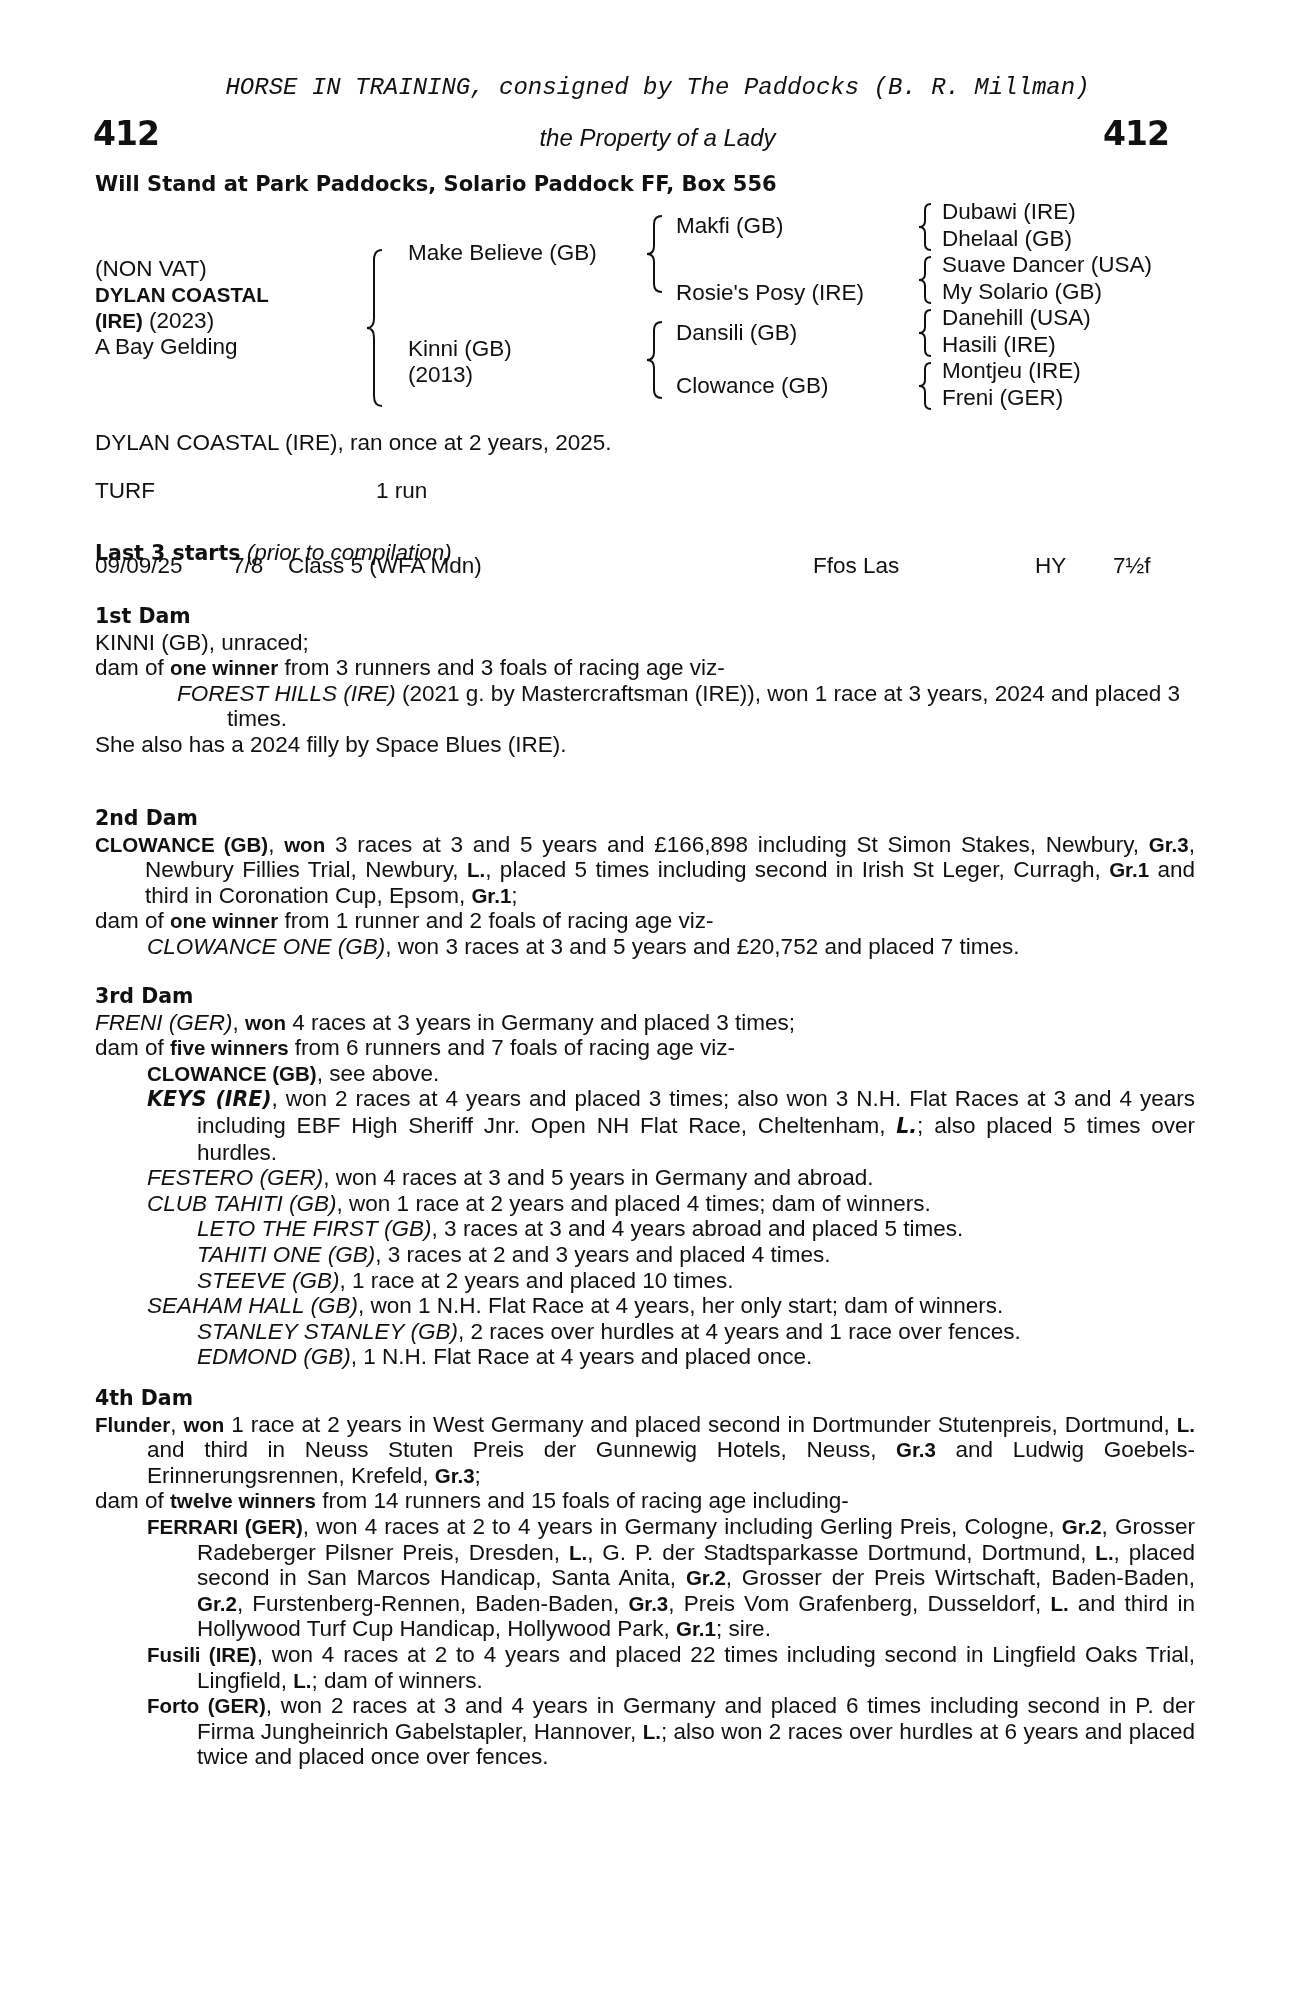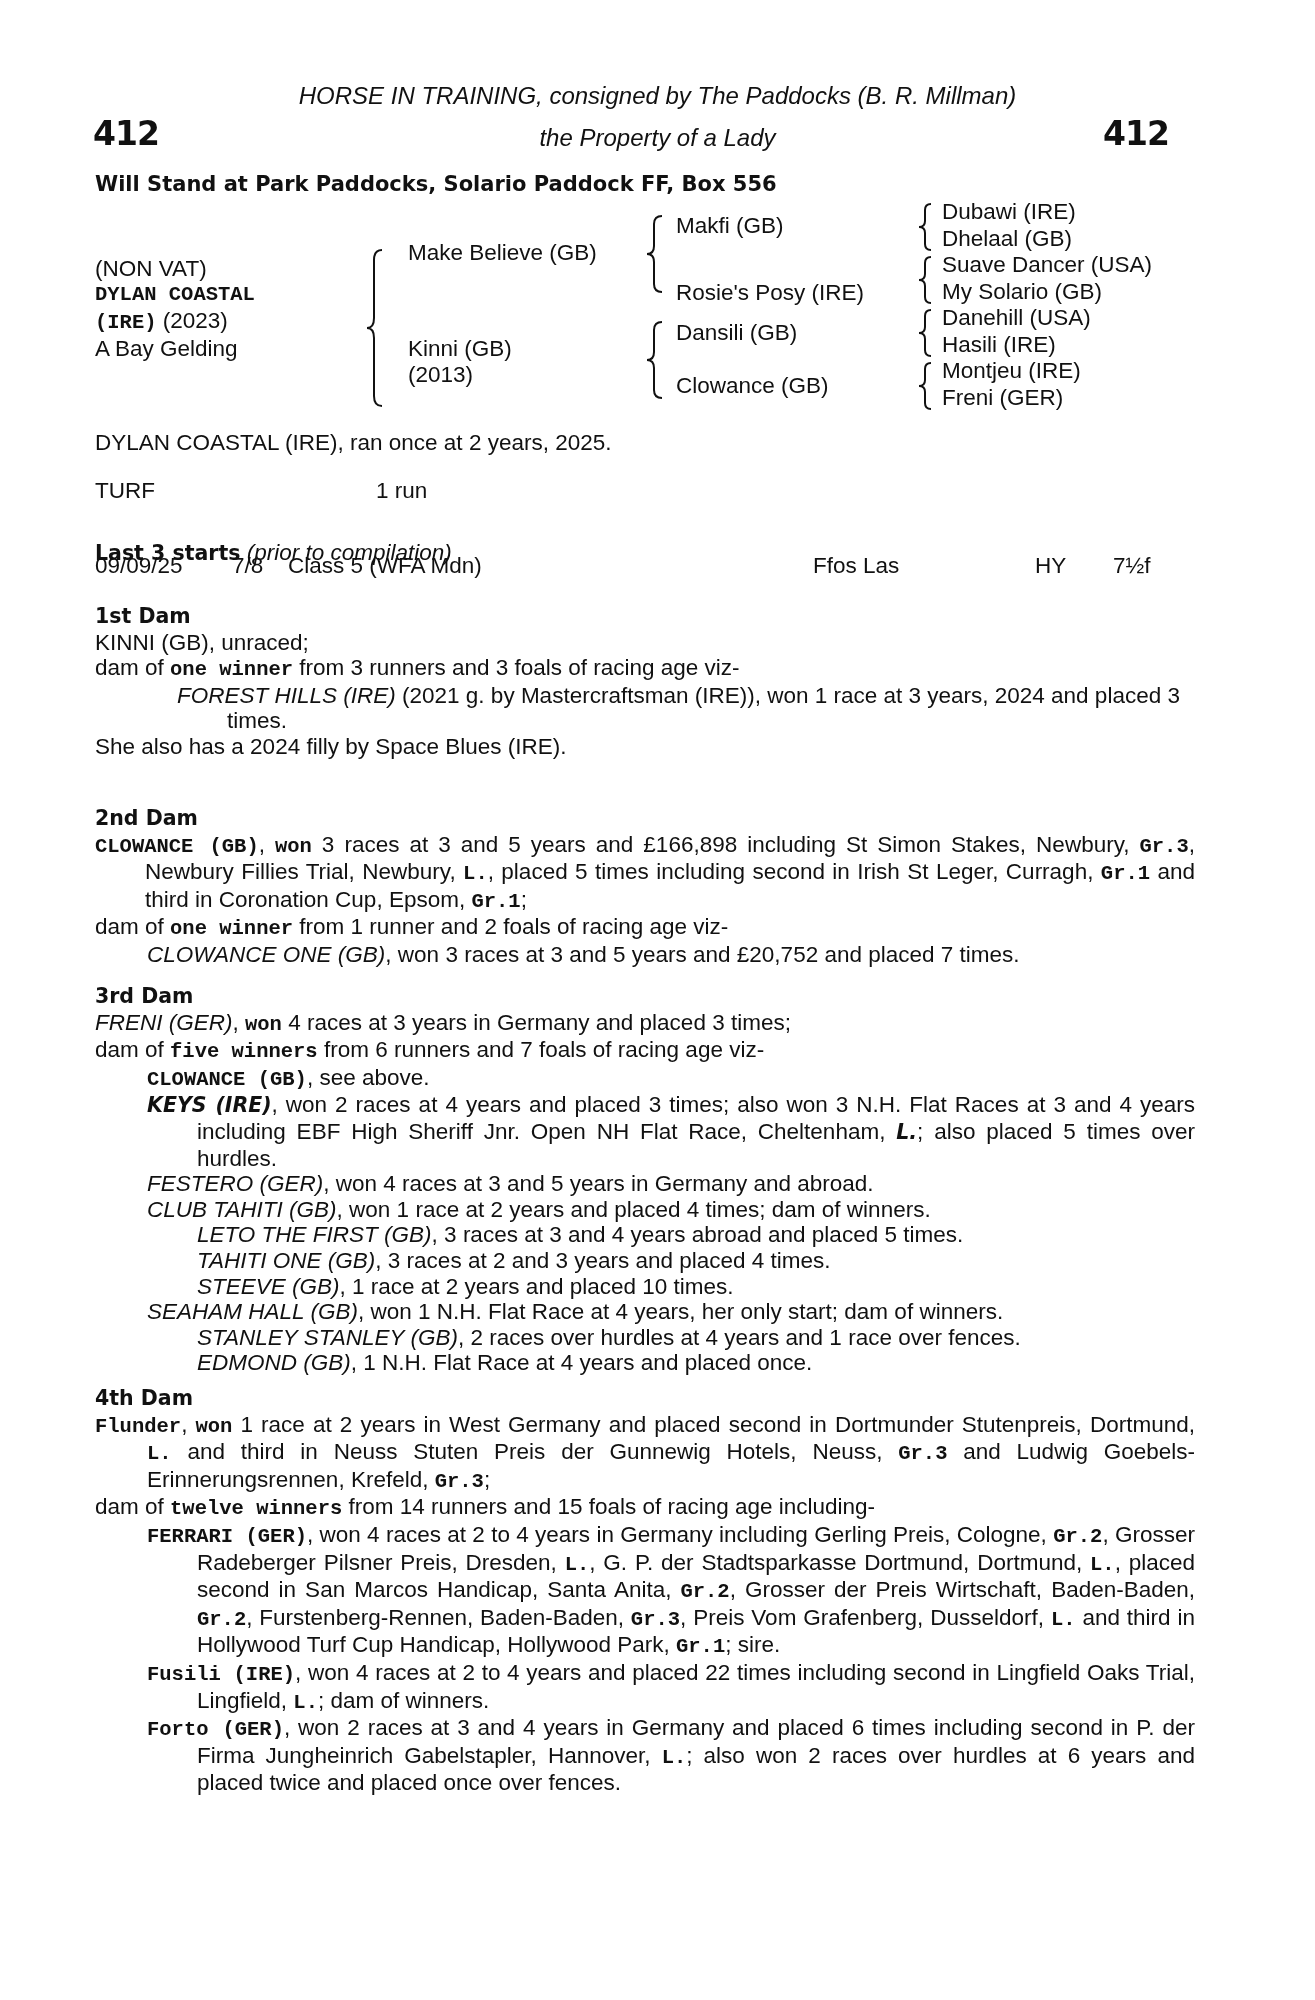--- a/index.html
+++ b/index.html
@@ -2,35 +2,35 @@
 <html><head>
 <meta charset="utf-8">
 <style>
   html, body { margin: 0; padding: 0; background: #ffffff; }
   body { width: 1315px; height: 2000px; position: relative; overflow: hidden; color: #111; font-family: "Liberation Sans", sans-serif; }
   .abs { position: absolute; white-space: nowrap; }
   .lot-num { font-family: "DejaVu Sans", sans-serif; font-weight: bold; font-size: 33px; letter-spacing: -1px; top: 108px; line-height: 52px; }
   .header-line { left: 0; width: 1315px; text-align: center; font-style: italic; font-size: 24px; line-height: 28px; }
   .stand { left: 95px; top: 170px; font-family: "DejaVu Sans", sans-serif; font-weight: bold; font-size: 21px; line-height: 28px; }
   .t { font-size: 22.5px; line-height: 25.6px; }
-  .b { font-family: Liberation Mono, monospace; font-weight: bold; font-size: 20.5px; }
+  .b { font-family: Liberation Sans, sans-serif; font-weight: bold; font-size: 20.5px; }
   .bi { font-family: "DejaVu Sans", sans-serif; font-weight: bold; font-style: italic; font-size: 20.5px; }
   .i { font-style: italic; }
   .brace { position: absolute; }
   .brace svg { display: block; }
   .para { position: absolute; left: 95px; width: 1100px; font-size: 22.5px; line-height: 25.6px; }
   .para p { margin: 0; }
   .ind1h { padding-left: 132px; text-indent: -50px; }
   .just { text-align: justify; text-align-last: left; }
   .sec-h { font-family: "DejaVu Sans", sans-serif; font-weight: bold; font-size: 20.5px; }
 </style>
 </head>
 <body>
 
-<div class="abs header-line" style="top:82px;">HORSE IN TRAINING, consigned by The Paddocks (B. R. Millman)</div>
+<div class="abs header-line" style="top:74px;font-family:Liberation Mono, monospace;">HORSE IN TRAINING, consigned by The Paddocks (B. R. Millman)</div>
 <div class="abs header-line" style="top:124px;">the Property of a Lady</div>
 <div class="abs lot-num" style="left:93px;">412</div>
 <div class="abs lot-num" style="left:1103px;">412</div>
 <div class="abs stand">Will Stand at Park Paddocks, Solario Paddock FF, Box 556</div>
 
 <div class="abs t" style="left:95px; top:256px; line-height:26px;">
   <div>(NON VAT)</div>
   <div class="b">DYLAN COASTAL</div>
   <div><span class="b">(IRE)</span><span> (2023)</span></div>
   <div>A Bay Gelding</div>

